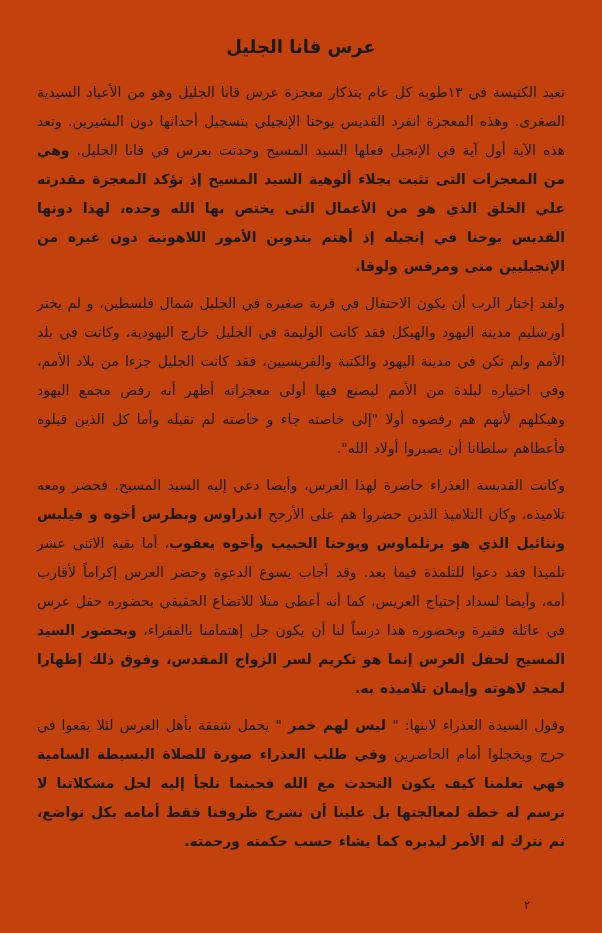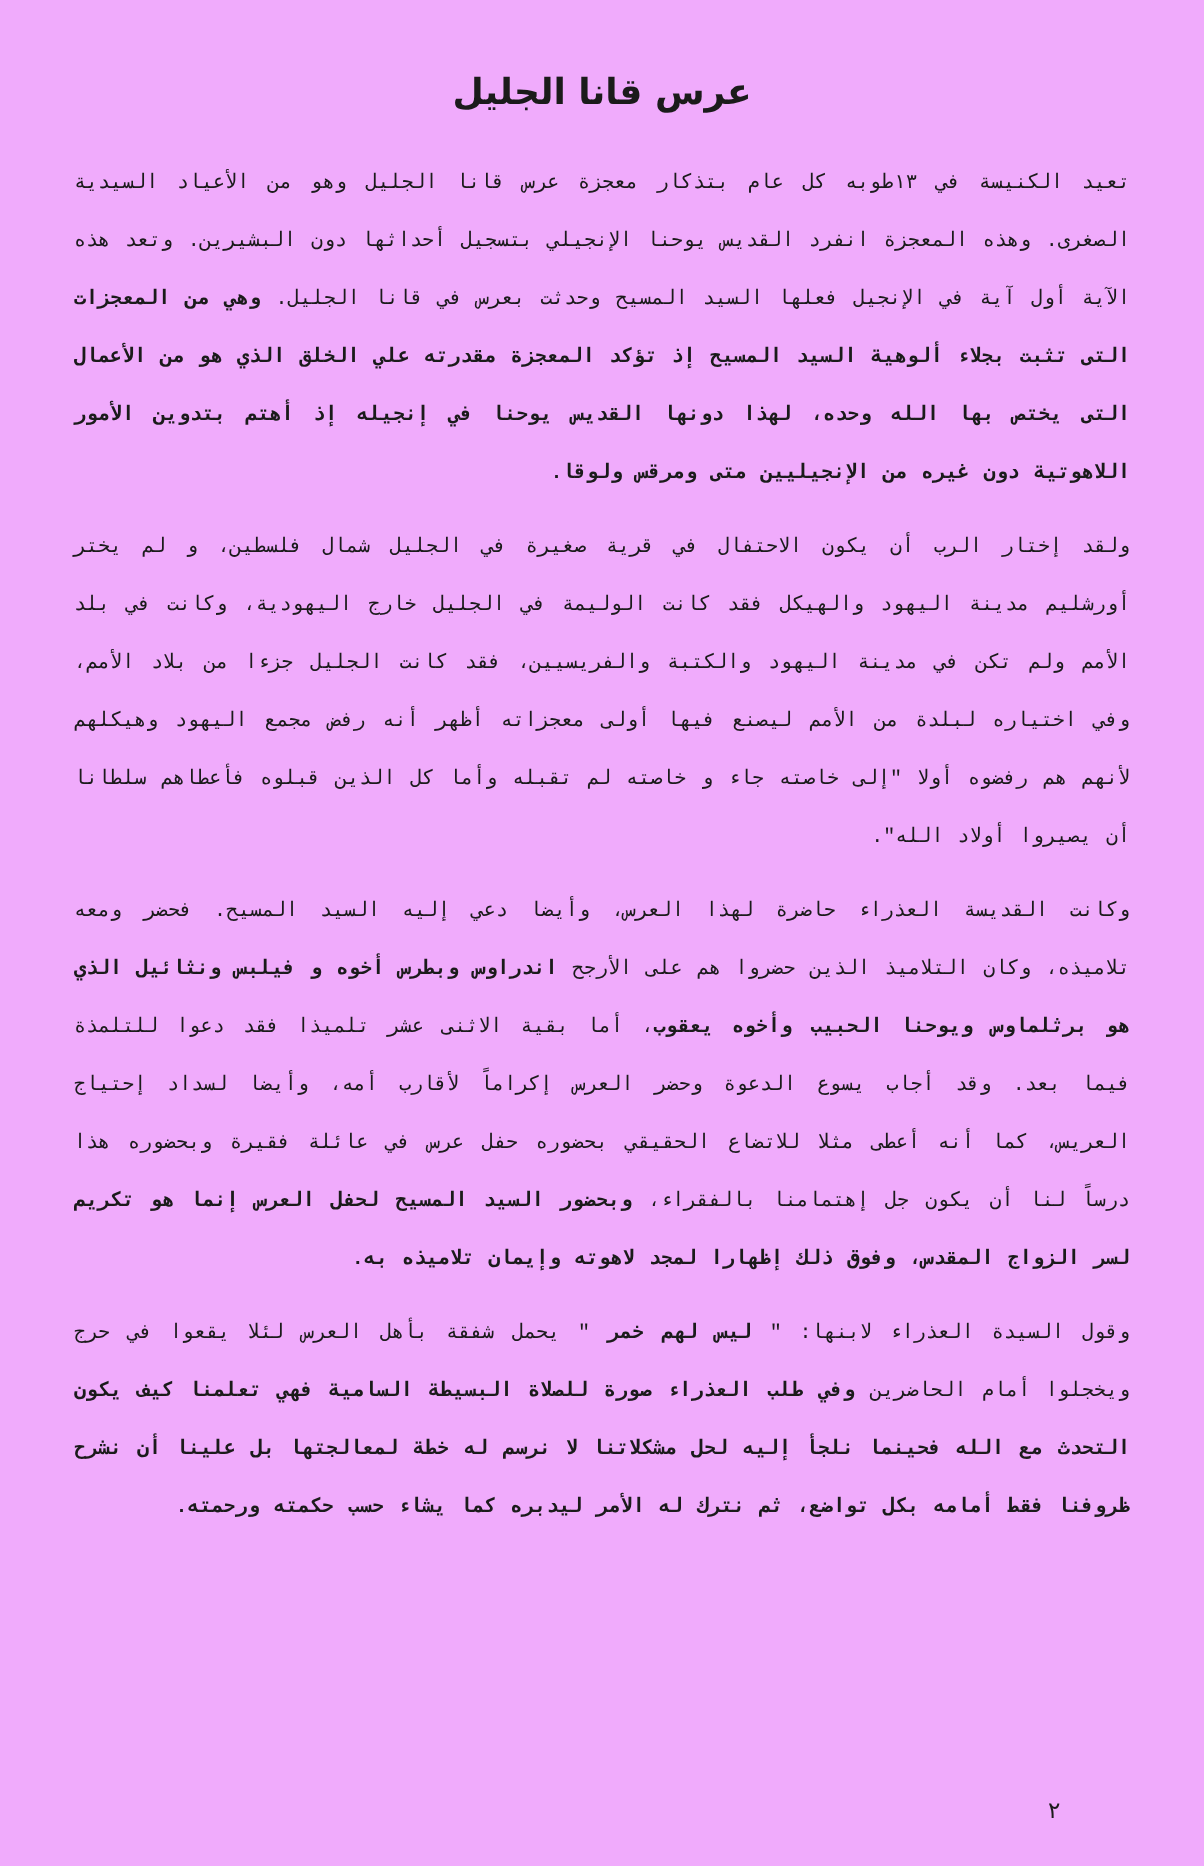--- a/index.html
+++ b/index.html
@@ -6,47 +6,46 @@
     margin: 0;
     padding: 0;
     background: #e9e9e9;
     font-family: "DejaVu Sans", sans-serif;
   }
   .page {
     position: relative;
     width: 602px;
     height: 933px;
     margin: 0 auto;
-    background: #f0abfc;
+    background: #c2410c;
     color: #1b1b1b;
     overflow: hidden;
     direction: rtl;
   }
   .content {
     position: absolute;
     top: 34px;
     right: 37px;
     left: 37px;
     direction: rtl;
   }
   .title {
     font-size: 18px;
     font-weight: bold;
     text-align: center;
     margin: 0 0 18px 0;
     line-height: 26px;
   }
   .para {
-    font-size: 10px;
+    font-size: 14px;
     line-height: 29px;
     text-align: justify;
     text-justify: inter-word;
     margin: 0 0 8px 0;
     word-spacing: 1px;
-    font-family: Liberation Mono, monospace;
   }
   .run { font-weight: normal; }
   .run.bold { font-weight: bold; }
   .footer-journal {
     position: absolute;
     bottom: 21px;
     left: 0;
     right: 0;
     text-align: center;
     font-size: 11.5px;

